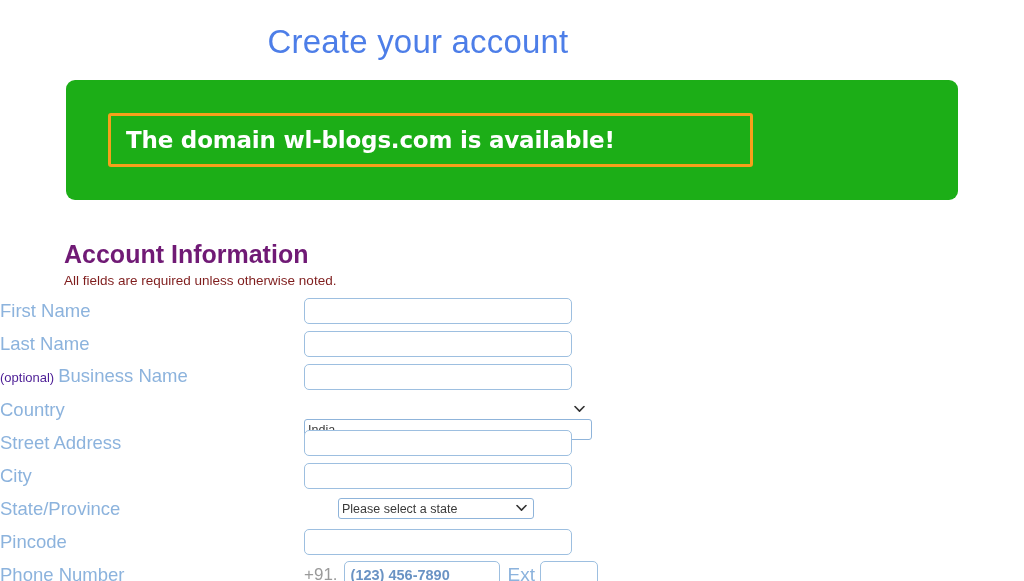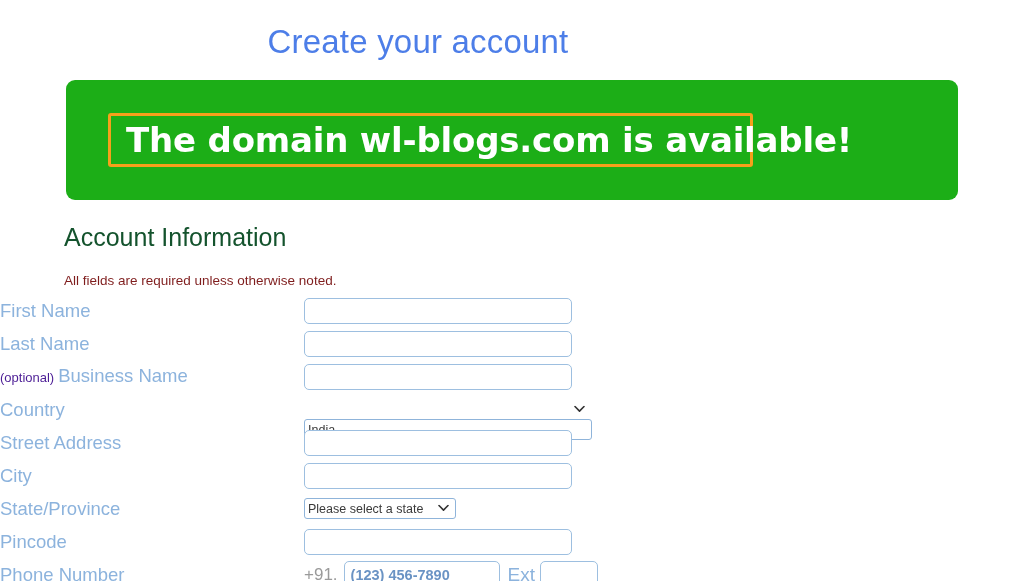--- a/index.html
+++ b/index.html
@@ -49,36 +49,36 @@
     height: 54px;
     border: 3px solid #f6a01b;
     border-radius: 3px;
     box-sizing: border-box;
     display: flex;
     align-items: center;
     justify-content: flex-start;
   }
   .alert-text {
     color: #ffffff;
-    font-size: 34px;
+    font-size: 23px;
     font-weight: bold;
     padding-left: 15px;
     white-space: nowrap;
     letter-spacing: -0.2px;
     font-family: "DejaVu Sans", "Liberation Sans", sans-serif;
   }
 
   
   .section-heading {
     position: absolute;
     left: 64px;
-    top: 221px;
+    top: 238px;
     font-size: 25px;
-    font-weight: 400;
-    color: #14532d;
+    font-weight: 700;
+    color: #701a75;
     line-height: 32px;
     font-family: "Liberation Sans", "DejaVu Sans", sans-serif;
   }
   .section-note {
     position: absolute;
     left: 64px;
     top: 272px;
     font-size: 13.5px;
     color: #7f1d1d;
     line-height: 18px;
@@ -175,21 +175,21 @@
     position: absolute;
     right: 7px;
     top: 50%;
     transform: translateY(-50%);
     pointer-events: none;
     color: #333;
     font-size: 9px;
     line-height: 1;
   }
   select.country { width: 288px; margin-top: 40px; }
-  select.state { width: 152px; }
+  select.state { width: 196px; margin-left: 34px; }
 
   .phone-prefix {
     font-size: 17px;
     color: #9a9a9a;
     margin-right: 6px;
     font-family: "Liberation Sans", "DejaVu Sans", sans-serif;
   }
   .ext-label {
     font-size: 19px;
     color: #8cb3dd;

